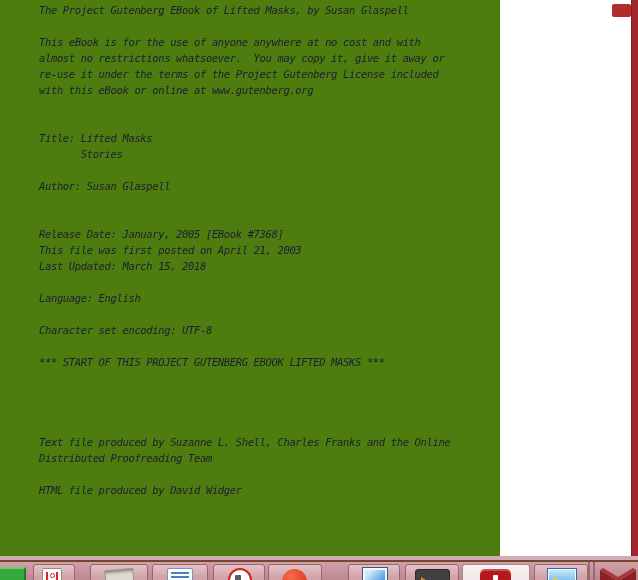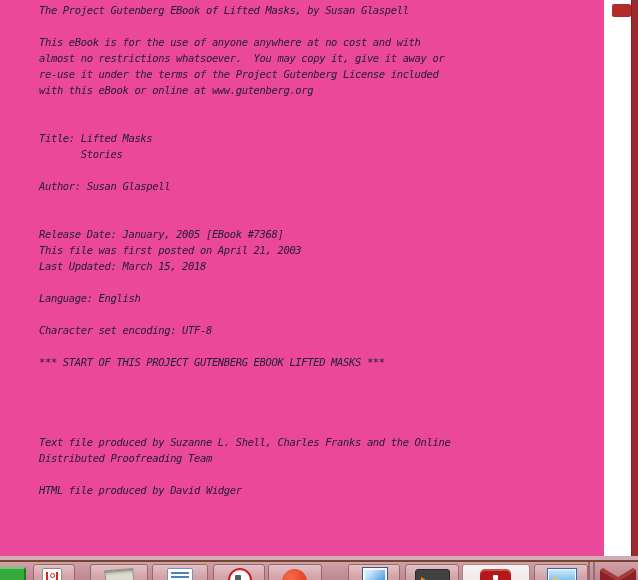--- a/index.html
+++ b/index.html
@@ -1,21 +1,21 @@
 <!DOCTYPE html>
 <html><head>
 <meta charset="utf-8">
 <style>
   html,body{margin:0;padding:0;}
   body{
     width:638px;height:580px;position:relative;overflow:hidden;
     background:#ffffff;font-family:"Liberation Sans",sans-serif;
   }
   
-  .page{position:absolute;left:0;top:0;width:604px;height:556px;background:#ec4899;}
+  .page{position:absolute;left:0;top:0;width:500px;height:556px;background:#4d7c0f;}
   pre.ebook{
     position:absolute;left:39px;top:2px;margin:0;
     font-family:"DejaVu Sans Mono",monospace;
     font-style:italic;font-weight:500;
     font-size:10.5px;line-height:16px;letter-spacing:-0.36px;
     color:#1e1e32;white-space:pre;
   }
   
   .right-strip{
     position:absolute;right:0;top:0;width:6px;height:557px;

